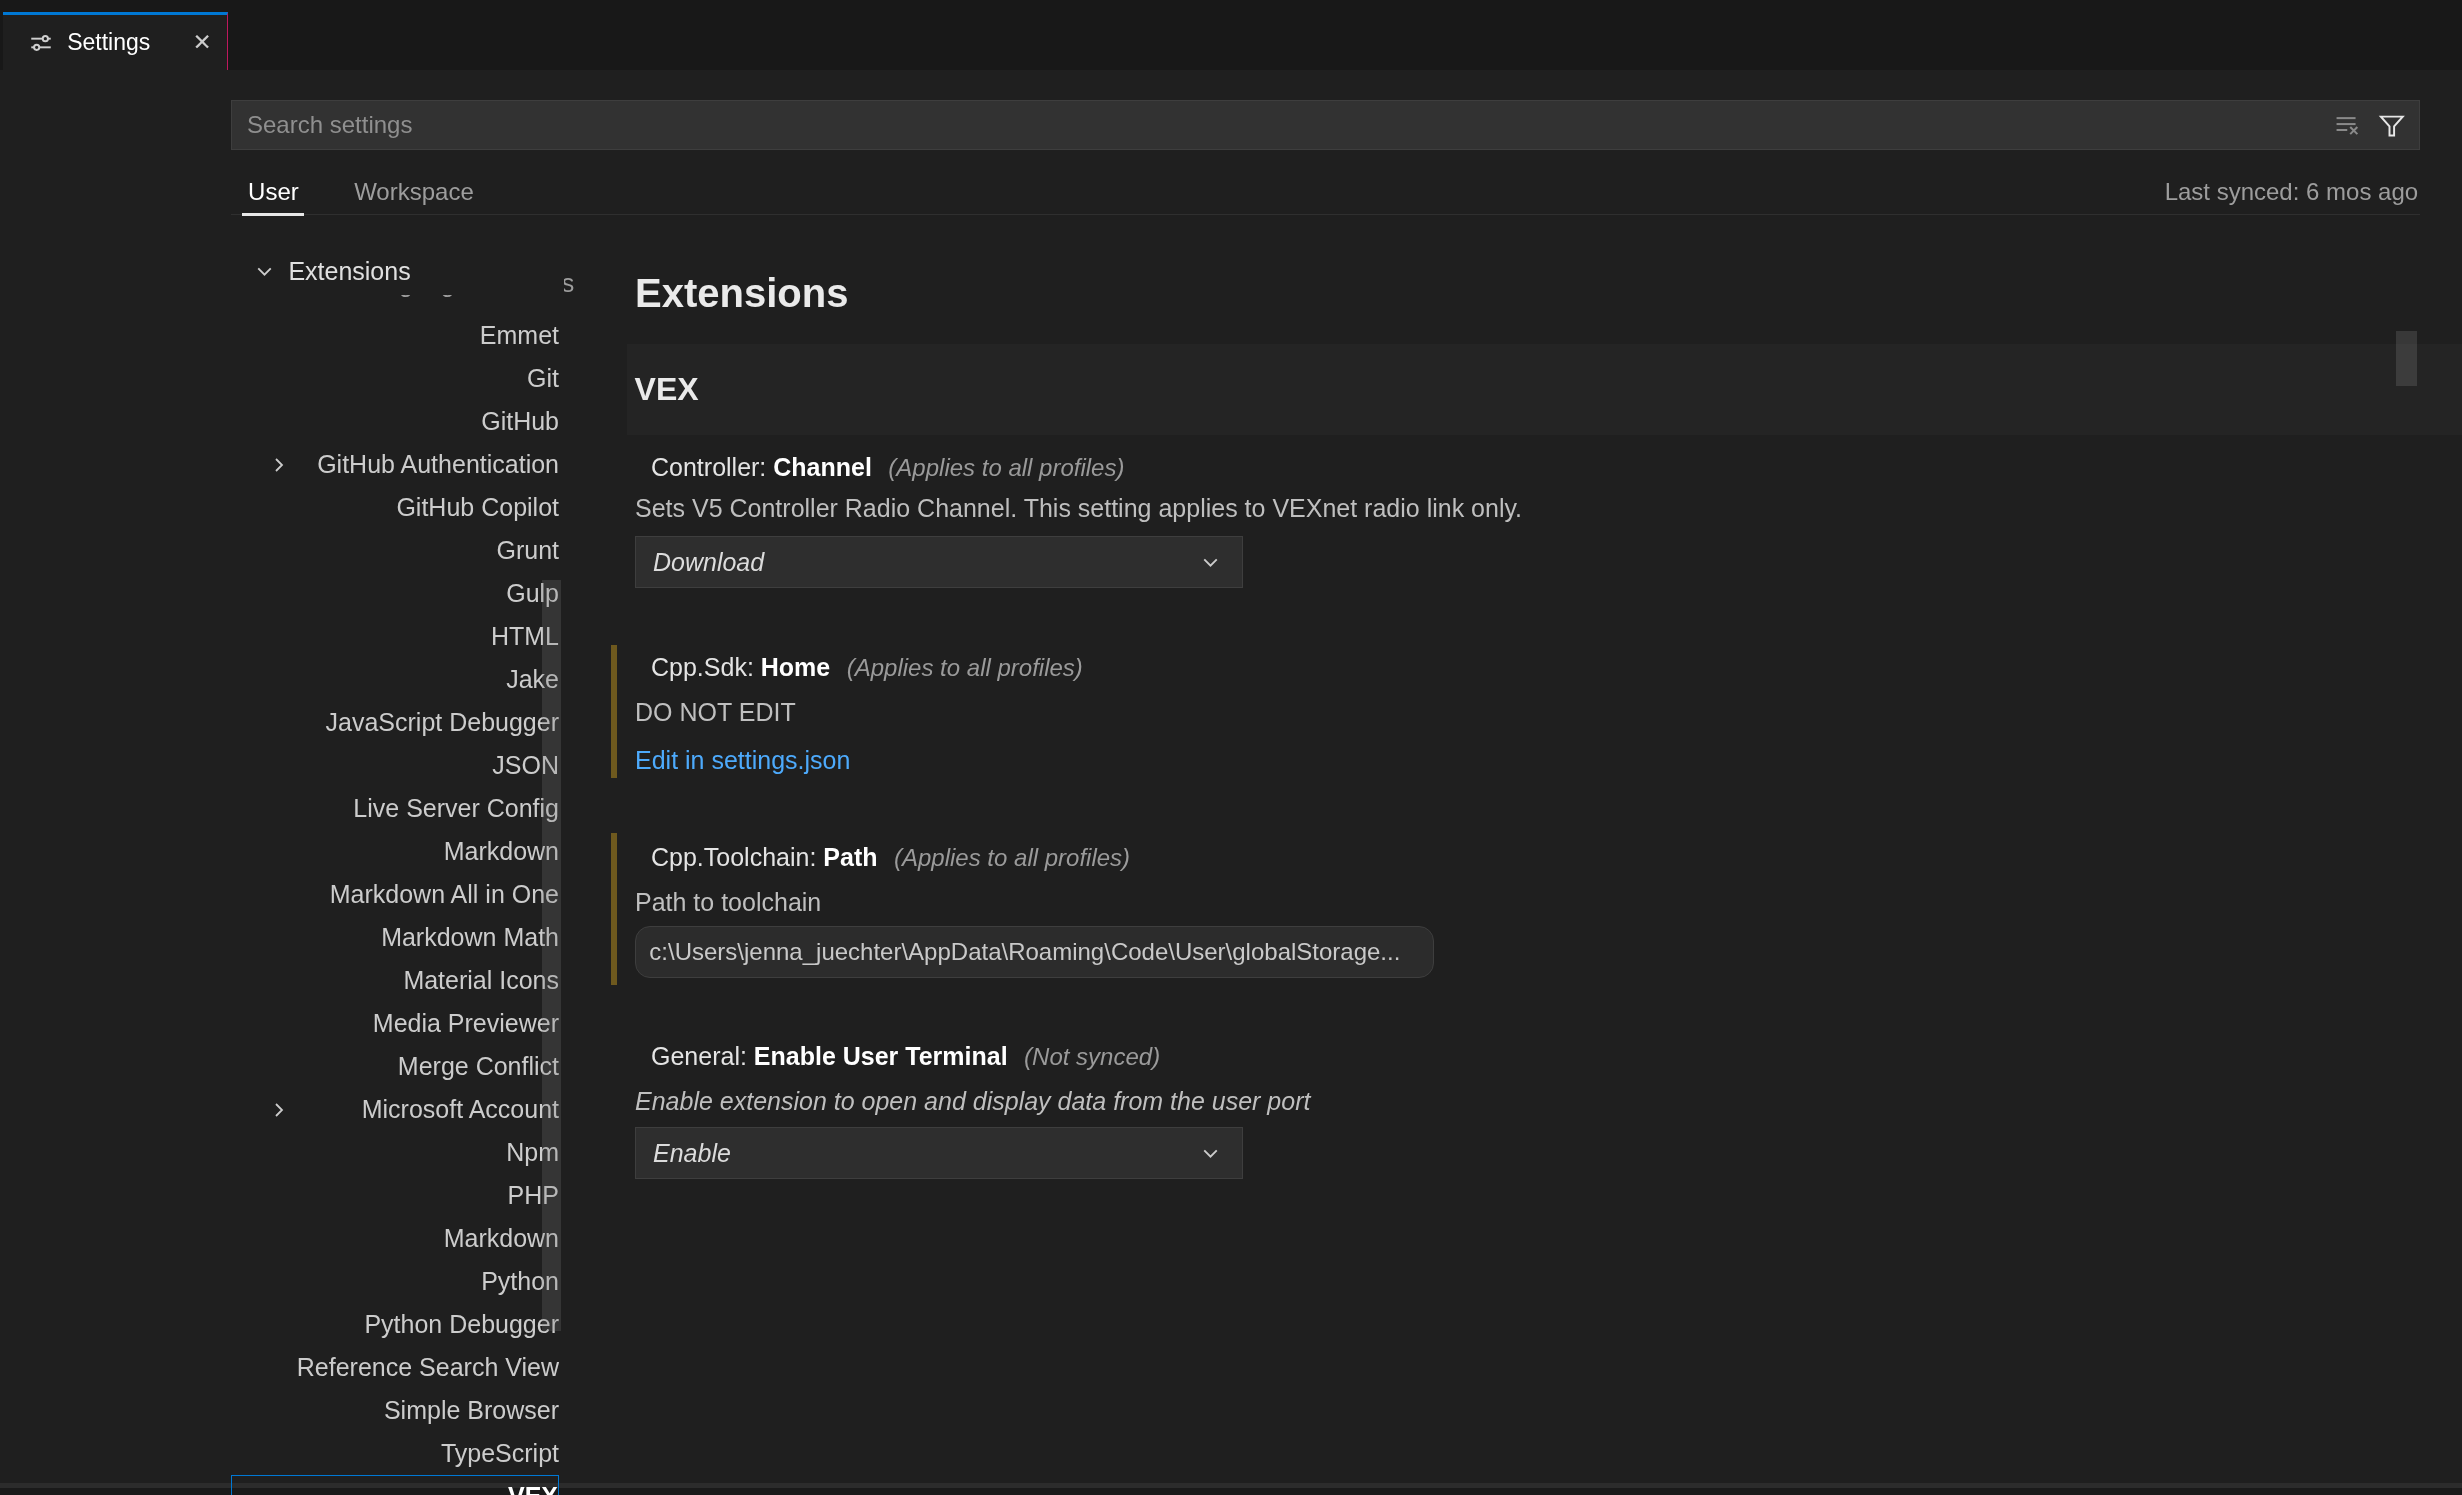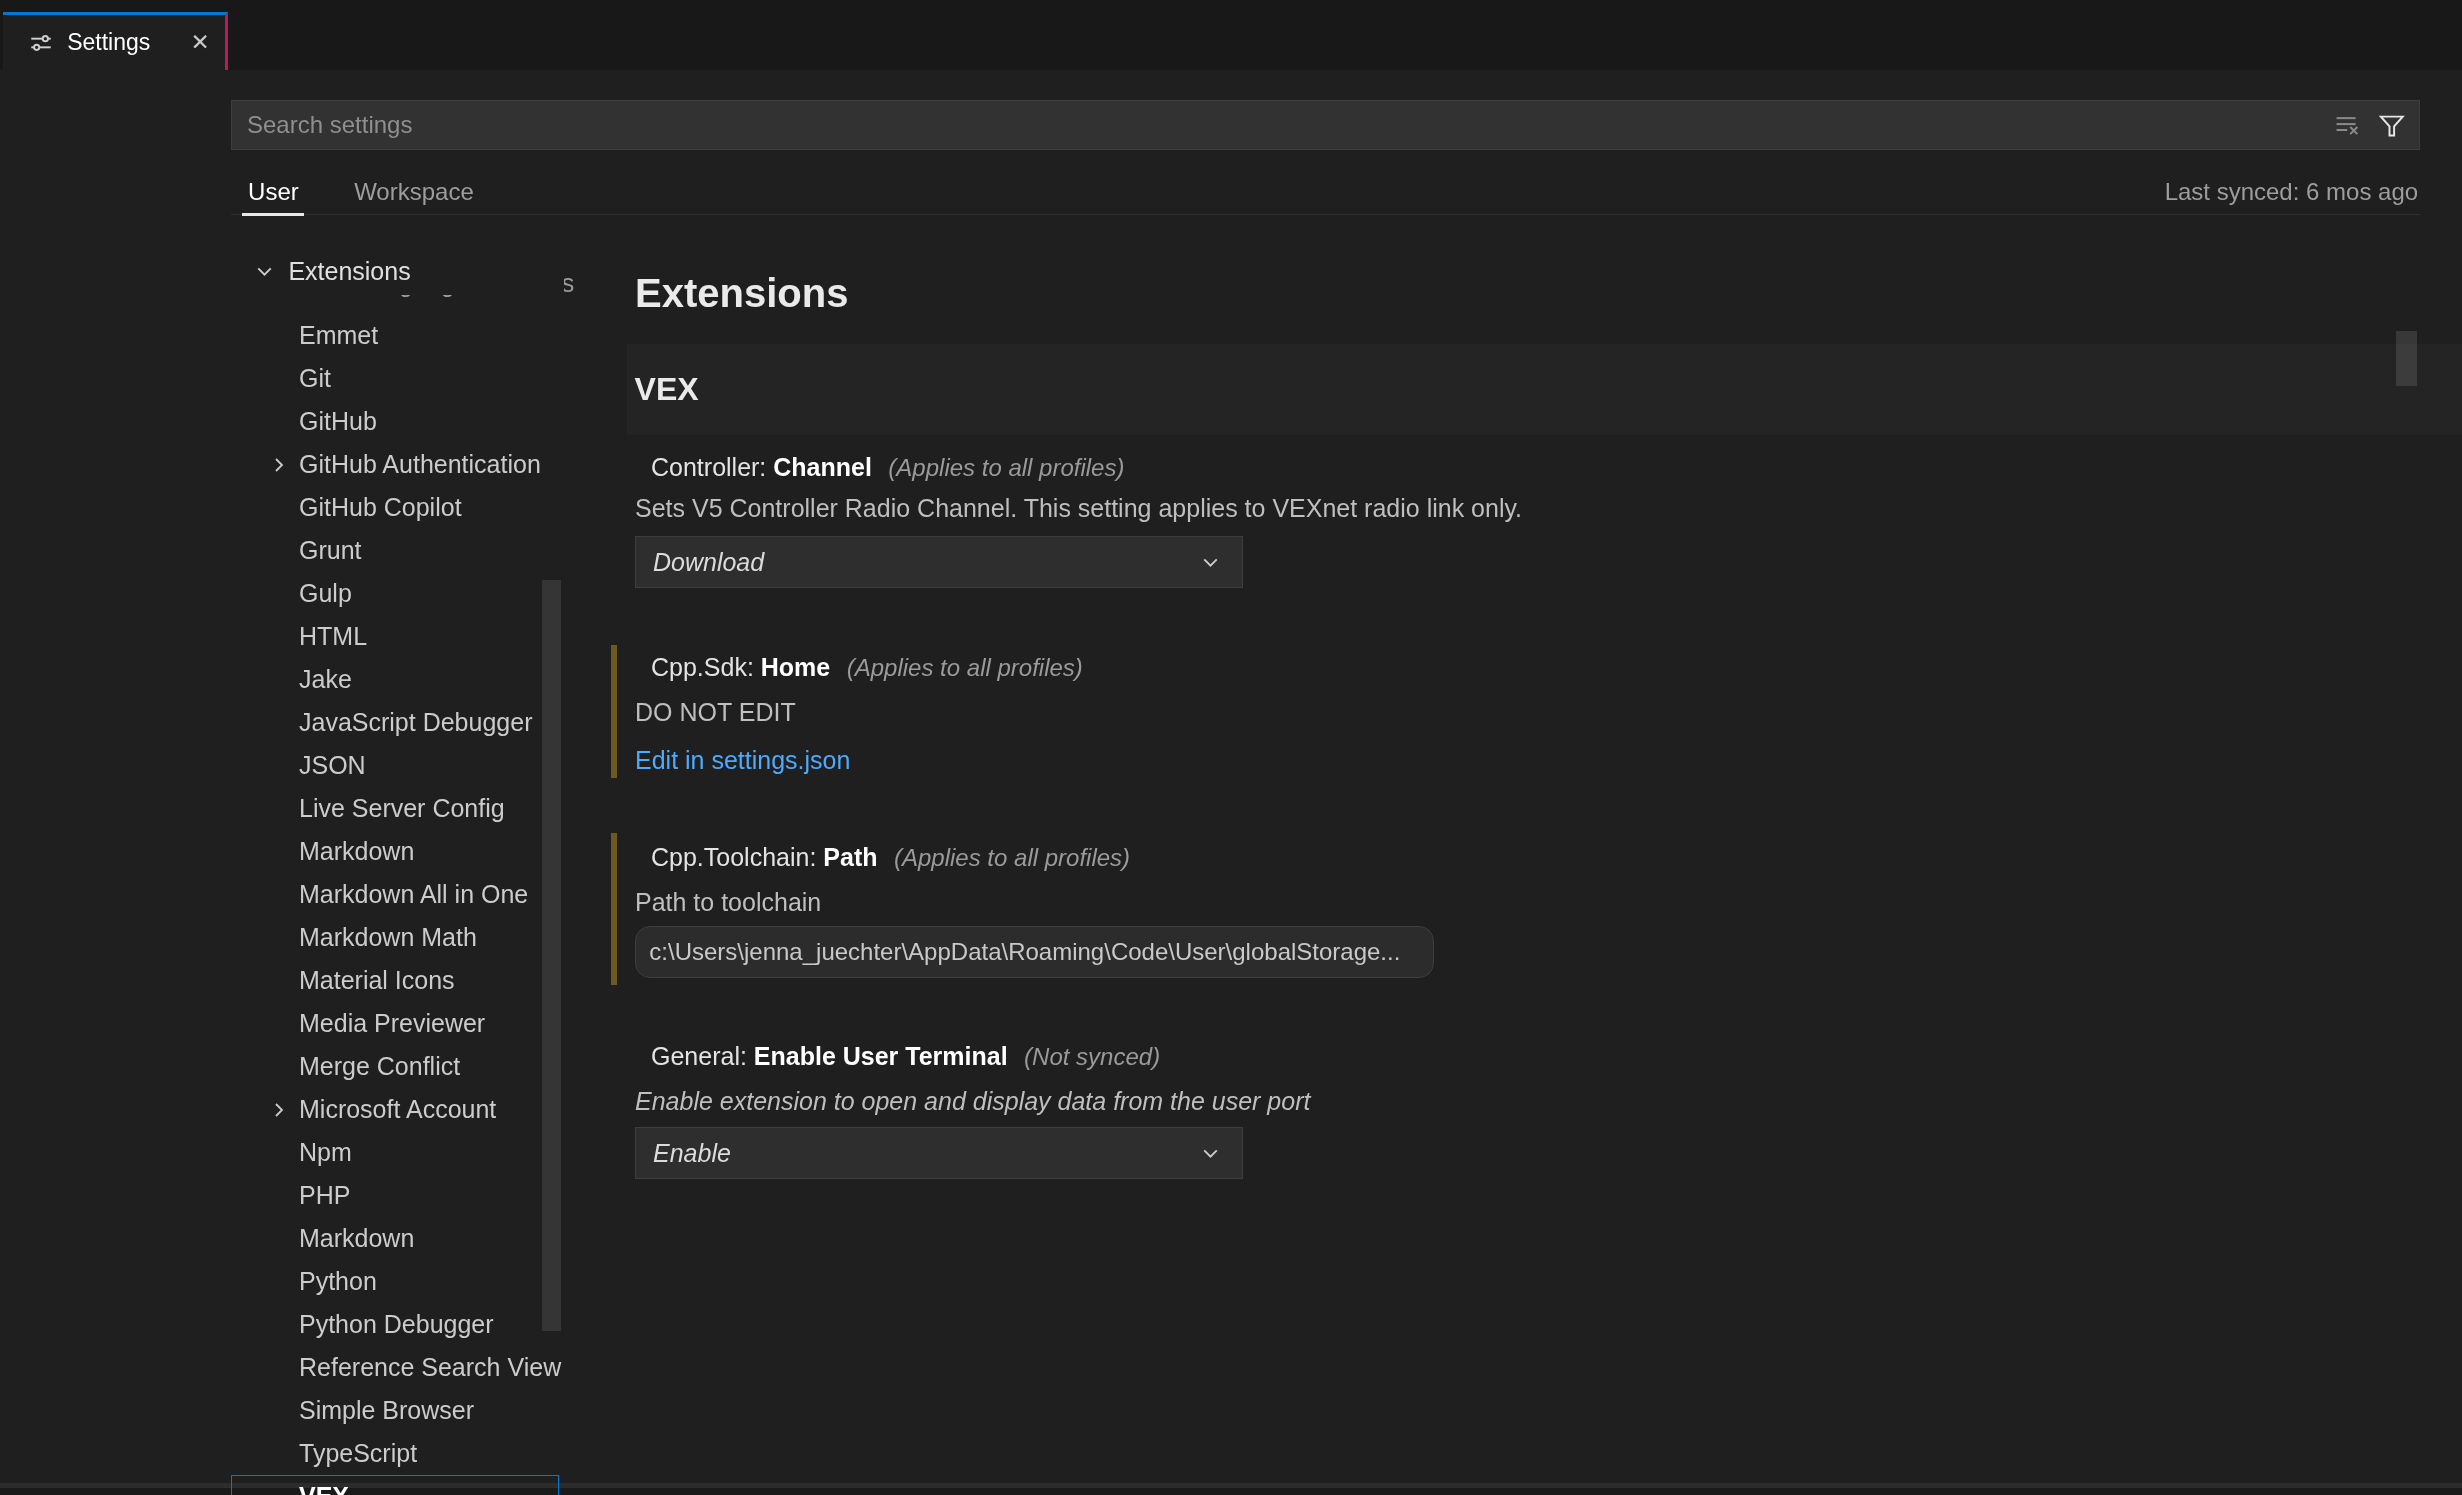--- a/index.html
+++ b/index.html
@@ -3,21 +3,21 @@
 <meta charset="utf-8">
 <style>
   html,body{margin:0;padding:0;background:#1f1f1f;}
   #app{position:relative;width:2462px;height:1495px;overflow:hidden;background:#1f1f1f;
        font-family:"Liberation Sans",sans-serif;color:#cccccc;}
   svg{display:block;}
 
   
   .tabbar{position:absolute;left:0;top:0;width:2462px;height:70px;background:#181818;}
   .tab{position:absolute;left:2.9px;top:12.4px;width:225px;height:58px;background:#1f1f1f;
-       border-top:3.8px solid #0078d4;border-right:3px solid #be185d;box-sizing:border-box;
+       border-top:3.8px solid #0078d4;border-right:1px solid #be185d;box-sizing:border-box;
        display:flex;align-items:center;padding-left:25px;}
   .tab-icon{color:#cfcfcf;margin-right:13.3px;}
   .tab-title{font-size:23px;color:#ffffff;}
   .tab-close{margin-left:auto;margin-right:15px;font-size:23px;color:#cccccc;cursor:pointer;}
 
   
   .search-box{position:absolute;left:231px;top:100px;width:2189px;height:50px;box-sizing:border-box;
        background:#323232;border:1px solid #3e3e3e;display:flex;align-items:center;}
   .search-input{flex:1;height:100%;background:transparent;border:none;outline:none;color:#d4d4d4;
        font-size:24px;padding:0 0 0 15px;font-family:"Liberation Sans",sans-serif;}
@@ -39,21 +39,21 @@
   
   .toc{position:absolute;left:231px;top:247px;width:333px;height:1236px;}
   .toc-clipped{position:absolute;left:68px;top:15px;width:285px;height:43px;z-index:1;
        font-size:25px;color:#9d9d9d;white-space:nowrap;display:flex;align-items:center;}
   .toc-header{position:absolute;left:0;top:0;width:333px;height:48px;background:#1f1f1f;z-index:2;
        display:flex;align-items:center;cursor:pointer;}
   .toc-header .hdr-chevron{margin-left:21px;color:#cccccc;}
   .toc-header .hdr-label{margin-left:11.4px;font-size:25px;color:#e0e0e0;}
   .toc-list{position:absolute;left:0;top:67px;width:328px;z-index:2;}
   .toc-row{position:relative;height:43px;display:flex;align-items:center;box-sizing:border-box;
-       padding-left:68px;font-size:25px;color:#cccccc;cursor:pointer;white-space:nowrap;}
+       padding-left:68px;font-size:25px;color:#cccccc;cursor:pointer;white-space:nowrap;justify-content:flex-end;}
   .toc-row .row-chevron{position:absolute;left:36px;top:50%;transform:translateY(-50%);color:#cccccc;}
   .toc-row.selected{border:1.9px solid #0078d4;padding-left:67px;color:#ffffff;font-weight:bold;}
   .toc-scrollbar{position:absolute;left:311px;top:333px;width:19px;height:751px;
        background:rgba(121,121,121,0.25);z-index:3;cursor:pointer;}
 
   
   .main-heading{position:absolute;left:635px;top:271px;font-size:40px;font-weight:700;color:#eaeaea;}
   .section-strip{position:absolute;left:627px;top:344px;width:1835px;height:91px;background:#242424;
        display:flex;align-items:center;}
   .section-title{margin-left:7.6px;font-size:32px;font-weight:700;color:#eaeaea;}

